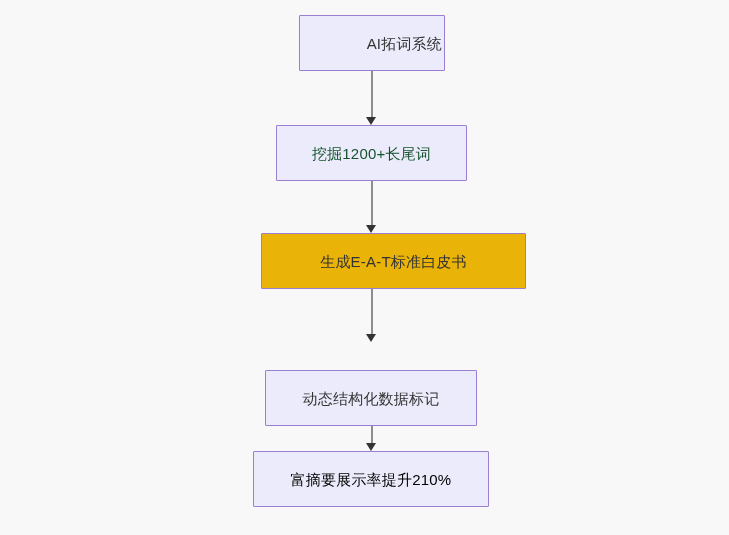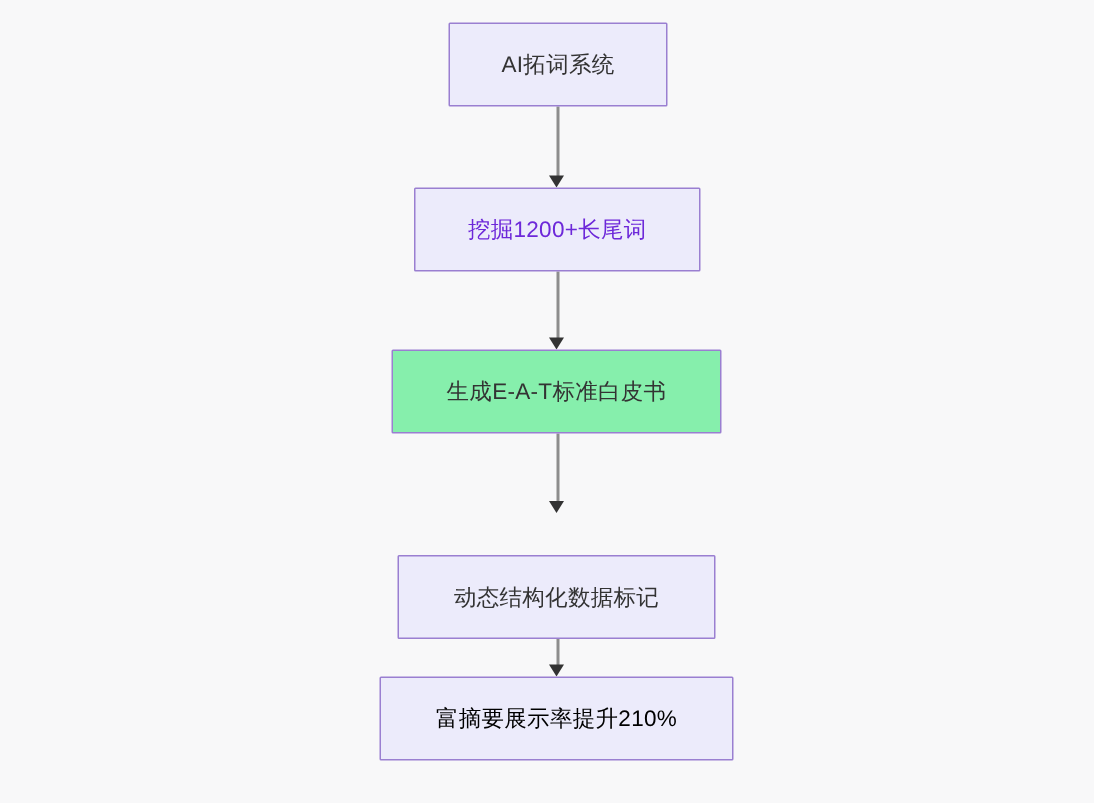--- a/index.html
+++ b/index.html
@@ -71,27 +71,27 @@
   </div>
   <div class="edge" id="edge-2" style="left: 371px; top: 289px; width: 2px; height: 53px;">
     <div class="edge-line" style="height: 47px; background: rgb(141, 141, 141);"></div>
     <div class="edge-head" style="left: -4.6px; top: 45px; border-top-color: rgb(51, 51, 51);"></div>
   </div>
   <div class="edge" id="edge-3" style="left: 371px; top: 398px; width: 2px; height: 53px;">
     <div class="edge-line" style="height: 47px; background: rgb(141, 141, 141);"></div>
     <div class="edge-head" style="left: -4.6px; top: 45px; border-top-color: rgb(51, 51, 51);"></div>
   </div>
 
-  <div class="node" id="node-0" style="left: 299px; top: 15px; width: 146px; height: 56px; background: rgb(236, 235, 251); border-color: rgb(154, 127, 209); color: rgb(51, 51, 51);">
+  <div class="node" id="node-0" style="left: 299px; top: 15px; width: 146px; height: 56px; background: rgb(236, 235, 251); border-color: rgb(154, 127, 209); color: rgb(51, 51, 51); justify-content: flex-end;">
     <span class="node-label">AI拓词系统</span>
   </div>
-  <div class="node" id="node-1" style="left: 276px; top: 125px; width: 191px; height: 56px; background: rgb(236, 235, 251); border-color: rgb(154, 127, 209); color: #6d28d9;">
+  <div class="node" id="node-1" style="left: 276px; top: 125px; width: 191px; height: 56px; background: rgb(236, 235, 251); border-color: rgb(154, 127, 209); color: #14532d;">
     <span class="node-label">挖掘1200+长尾词</span>
   </div>
-  <div class="node" id="node-2" style="left: 261px; top: 233px; width: 220px; height: 56px; background: #86efac; border-color: rgb(154, 127, 209); color: rgb(51, 51, 51);">
+  <div class="node" id="node-2" style="left: 261px; top: 233px; width: 265px; height: 56px; background: #eab308; border-color: rgb(154, 127, 209); color: rgb(51, 51, 51);">
     <span class="node-label">生成E-A-T标准白皮书</span>
   </div>
   <div class="node" id="node-3" style="left: 265px; top: 342px; width: 212px; height: 56px; background: rgb(236, 235, 251); border-color: rgb(154, 127, 209); color: rgb(51, 51, 51); margin-top: 28px;">
     <span class="node-label">动态结构化数据标记</span>
   </div>
   <div class="node" id="node-4" style="left: 253px; top: 451px; width: 236px; height: 56px; background: rgb(236, 235, 251); border-color: rgb(154, 127, 209); color: #000000;">
     <span class="node-label">富摘要展示率提升210%</span>
   </div>
 
 </div>

